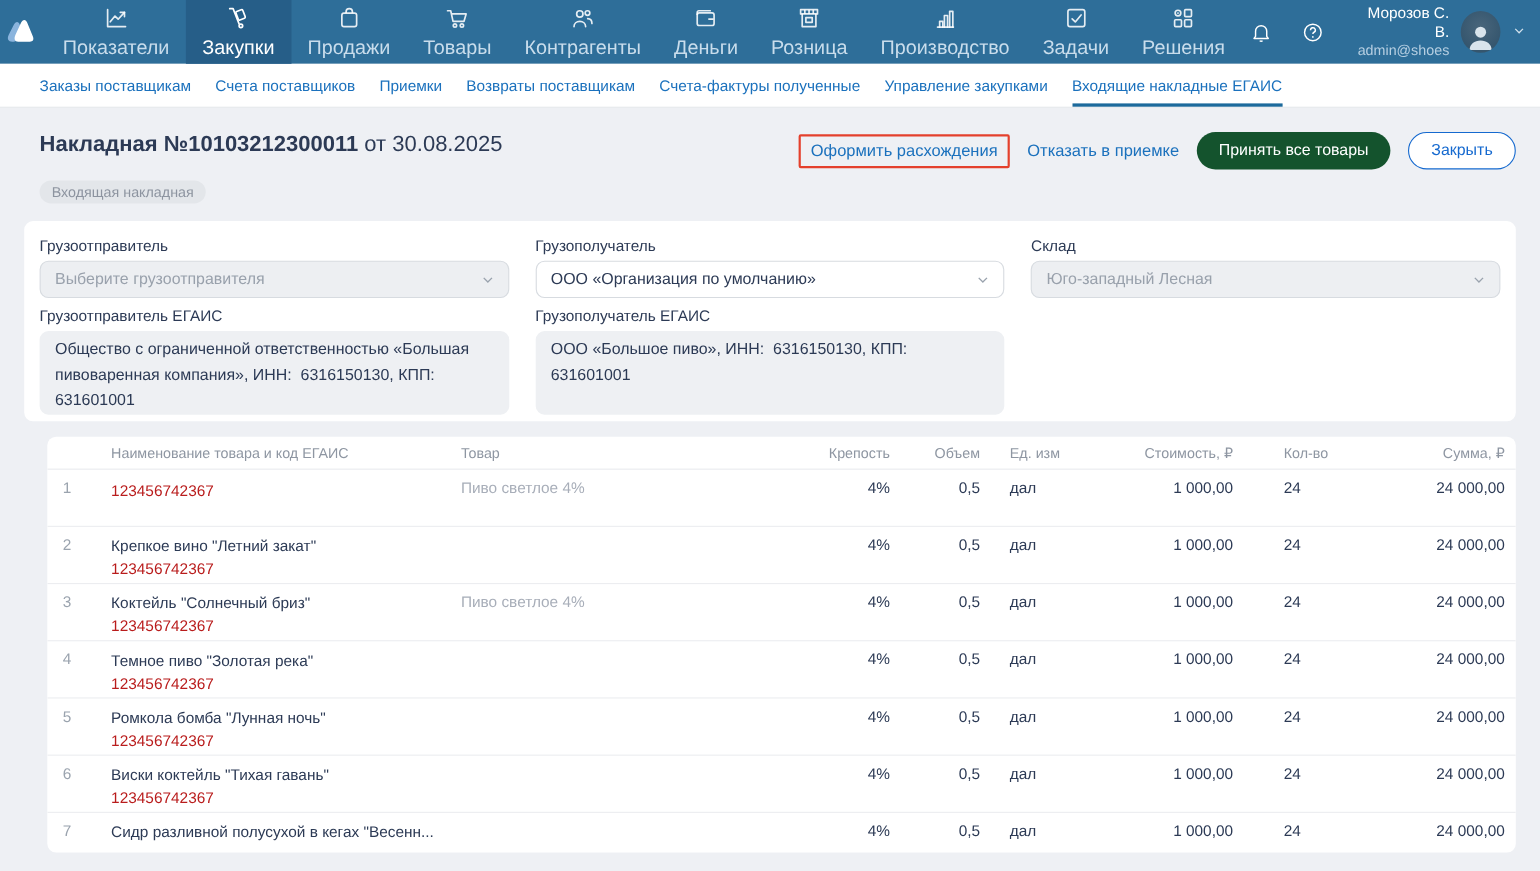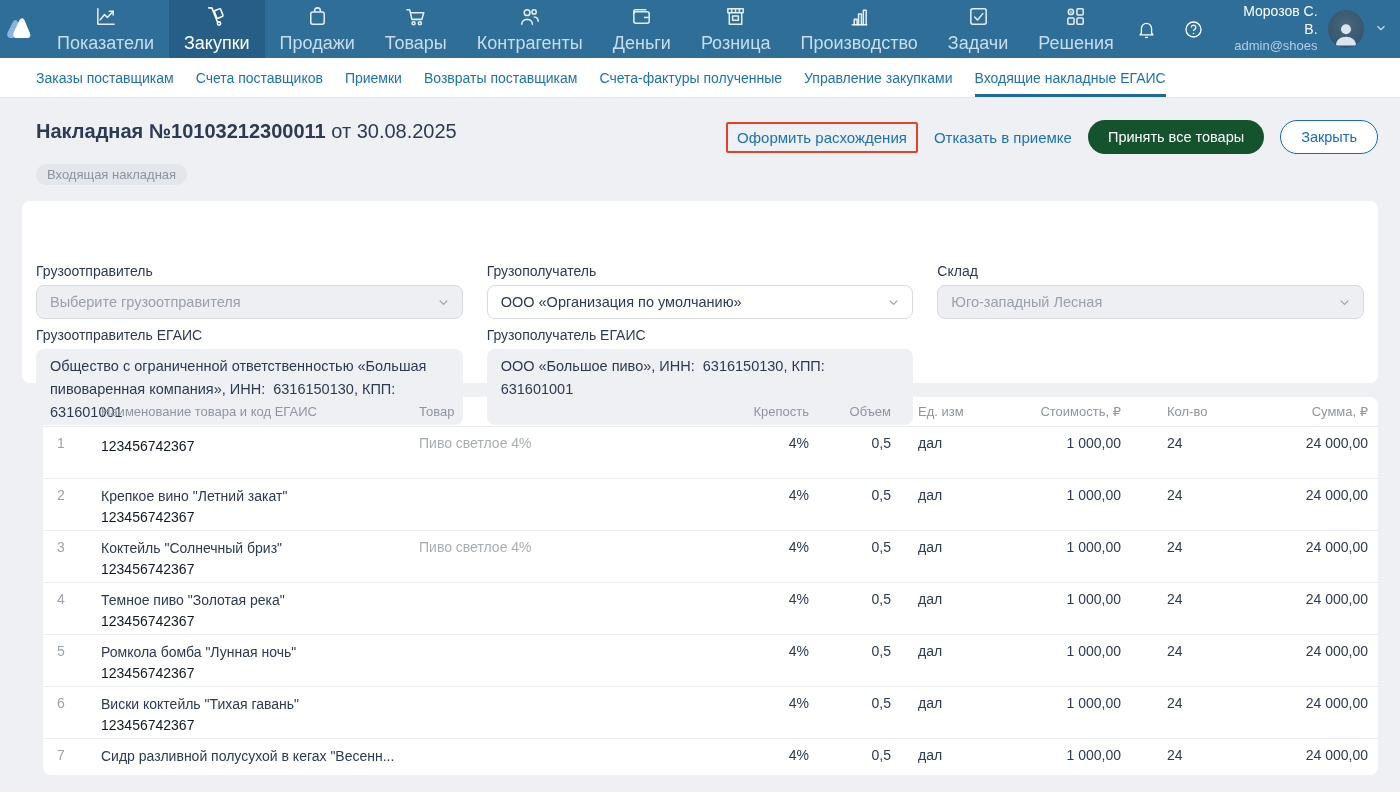--- a/index.html
+++ b/index.html
@@ -48,21 +48,21 @@
   .btn { height:34px; border-radius:17px; font-size:14.5px; padding:0 20px; cursor:pointer;
     display:inline-flex; align-items:center; border:none; font-family:inherit; }
   .btn-primary { background:#14532d; color:#fff; }
   .btn-outline { background:#fff; color:#1569cf; border:1.5px solid #1569cf; }
   .badge-row { margin:10px 0 0 14px; }
   .badge { display:inline-block; background:#e3e6ea; color:#8d94a0; font-size:13px;
     padding:3px 11px; border-radius:12px; }
   
   .card { background:#fff; border-radius:8px; }
   .form-card { margin-top:16px; height:182px; padding:14px; }
-  .form-grid { display:flex; gap:24px;margin-top:48px; }
+  .form-grid { display:flex; gap:24px; }
   .fcol { flex:1; min-width:0; }
   .flabel { font-size:14px; color:#2c3a55; margin-bottom:6px; }
   .select { height:34px; border-radius:8px; border:1px solid #d7dbe0; background:#fff;
     display:flex; align-items:center; padding:0 34px 0 13px; position:relative;
     font-size:14.5px; color:#2c3a55; cursor:pointer; white-space:nowrap; overflow:hidden; }
   .select.disabled { background:#edeff2; color:#99a1ac; }
   .select .chev { position:absolute; right:11px; top:9px; color:#9aa3ae; }
   .select .chev svg { width:15px; height:15px; }
   .form-grid2 { display:flex; gap:24px; margin-top:8px; }
   .egais-box { background:#eef0f3; border-radius:8px; height:76px; padding:6px 14px;
@@ -73,21 +73,21 @@
   .grid > :nth-child(1){ padding-left:14px; }
   .grid > :nth-child(4), .grid > :nth-child(5), .grid > :nth-child(7), .grid > :nth-child(9){ text-align:right; }
   .grid > :nth-child(6){ padding-left:27px; }
   .grid > :nth-child(8){ padding-left:46px; }
   .grid > :nth-child(9){ padding-right:10px; }
   .thead { height:30px; align-items:center; color:#8e96a2; font-size:13px; border-bottom:1px solid #e8eaee; }
   .trow { height:52px; border-bottom:1px solid #ecedf0; cursor:pointer; }
   .trow > * { padding-top:8px; font-size:14px; }
   .cell-num { color:#9aa3ae; }
   .pname { color:#2c3a55; line-height:19px; white-space:nowrap; overflow:hidden; }
-  .pcode { color:#0f172a; line-height:19px; margin-top:2px; }
+  .pcode { color:#b91c1c; line-height:19px; margin-top:2px; }
   .cell-product { color:#a8aeb9; }
 </style>
 </head>
 <body>
 
 <div class="nav">
   <div class="logo">
     <svg viewBox="0 0 40 28" width="36" height="26">
       <path d="M9 24 C5 24 3.5 21 5.5 17 L10.5 7 C12.5 3 15.5 3 16.8 7 L19.5 14.5 C17.5 20 13.5 24 9 24 Z" fill="#8ab4dd"></path>
       <path d="M15 24 C11.5 24 10.5 21 12.3 17 L17.8 5 C19.7 1 22.8 1 24.3 5 L29.8 18.5 C31.3 22.2 29.8 24 26.8 24 Z" fill="#ffffff"></path>

